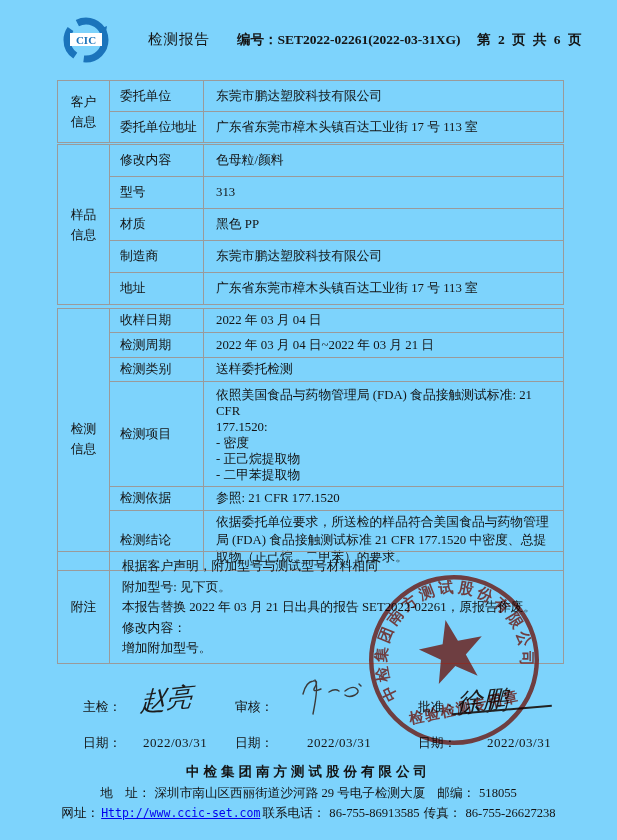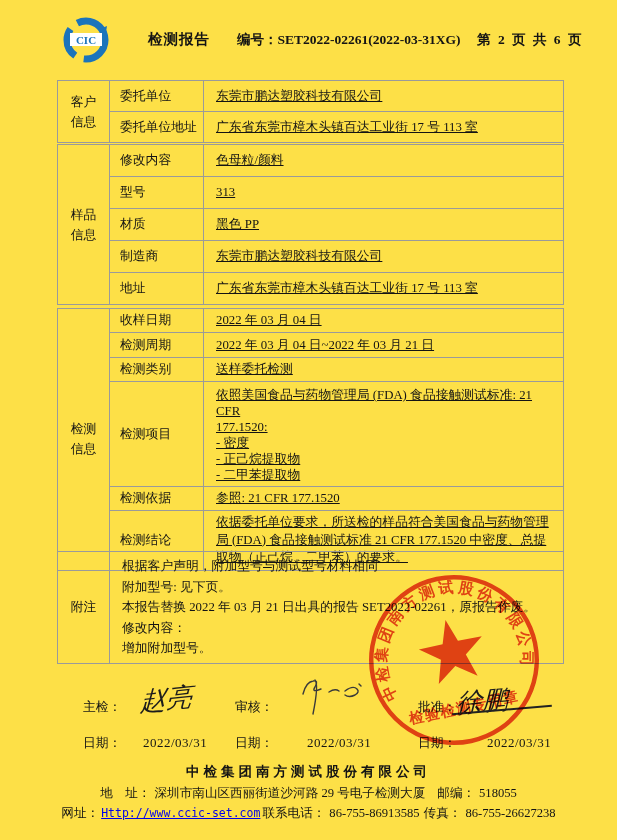--- a/index.html
+++ b/index.html
@@ -1,30 +1,30 @@
 <!DOCTYPE html>
 <html><head>
 <meta charset="utf-8">
 <style>
   html,body{margin:0;padding:0;background:#fff;}
   #page{
-    position:relative;width:617px;height:840px;background:#fde047;overflow:hidden;
+    position:relative;width:617px;height:840px;background:#7dd3fc;overflow:hidden;
     font-family:"Liberation Serif","DejaVu Serif",serif;color:#141414;
   }
   
   .hdr-logo{position:absolute;left:62px;top:16px;width:48px;height:48px;}
-  .hdr-title{position:absolute;left:148px;top:30px;font-size:14.5px;font-weight:bold;letter-spacing:1px;}
+  .hdr-title{position:absolute;left:148px;top:30px;font-size:14.5px;font-weight:normal;letter-spacing:1px;}
   .hdr-no{position:absolute;left:237px;top:31px;font-size:13.5px;font-weight:bold;}
   .hdr-page{position:absolute;left:477px;top:31px;font-size:13.5px;font-weight:bold;letter-spacing:2px;white-space:nowrap;}
   
   .rpt{position:absolute;left:57px;width:507px;border-collapse:collapse;table-layout:fixed;font-size:12.8px;}
   .rpt td{border:1px solid #9a9a9a;vertical-align:middle;padding:3px 0;}
   .rpt .sec{width:52px;text-align:center;line-height:20px;}
   .rpt .lbl{width:94px;padding-left:10px;}
-  .rpt .val{padding-left:12px;padding-right:8px;text-decoration:underline;}
+  .rpt .val{padding-left:12px;padding-right:8px;}
   #tbl-customer{top:80px;}
   #tbl-customer tr{height:31px;}
   #tbl-sample{top:144px;}
   #tbl-sample tr{height:32px;}
   #tbl-test{top:308px;}
   .r23{height:23px;} .r25{height:25px;}
   .items-cell{vertical-align:top !important;padding-top:5px !important;}
   .items-cell span{display:block;line-height:16px;}
   .basis-row{height:24px;}
   .concl-cell{line-height:17.5px;padding-top:3px !important;padding-bottom:3px !important;}

